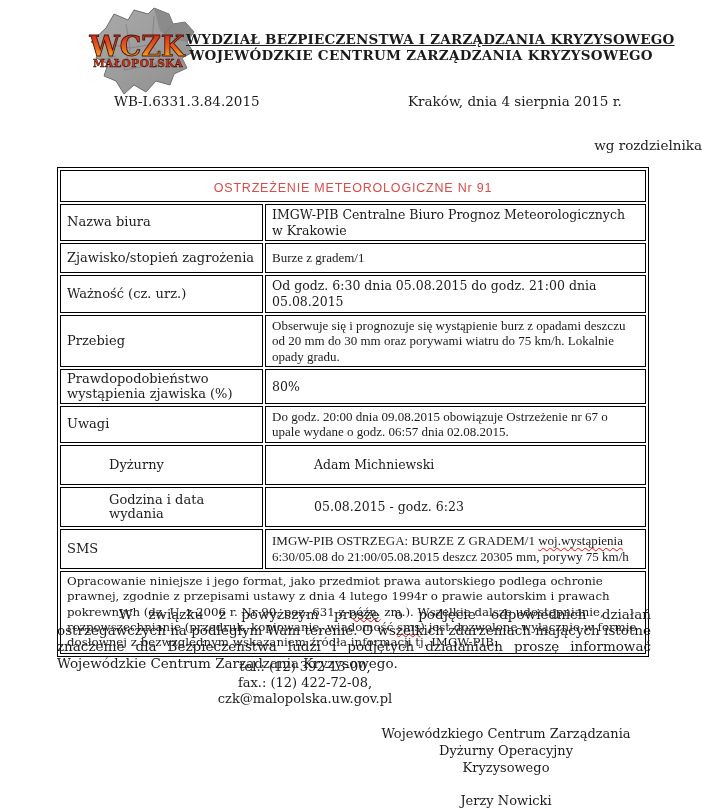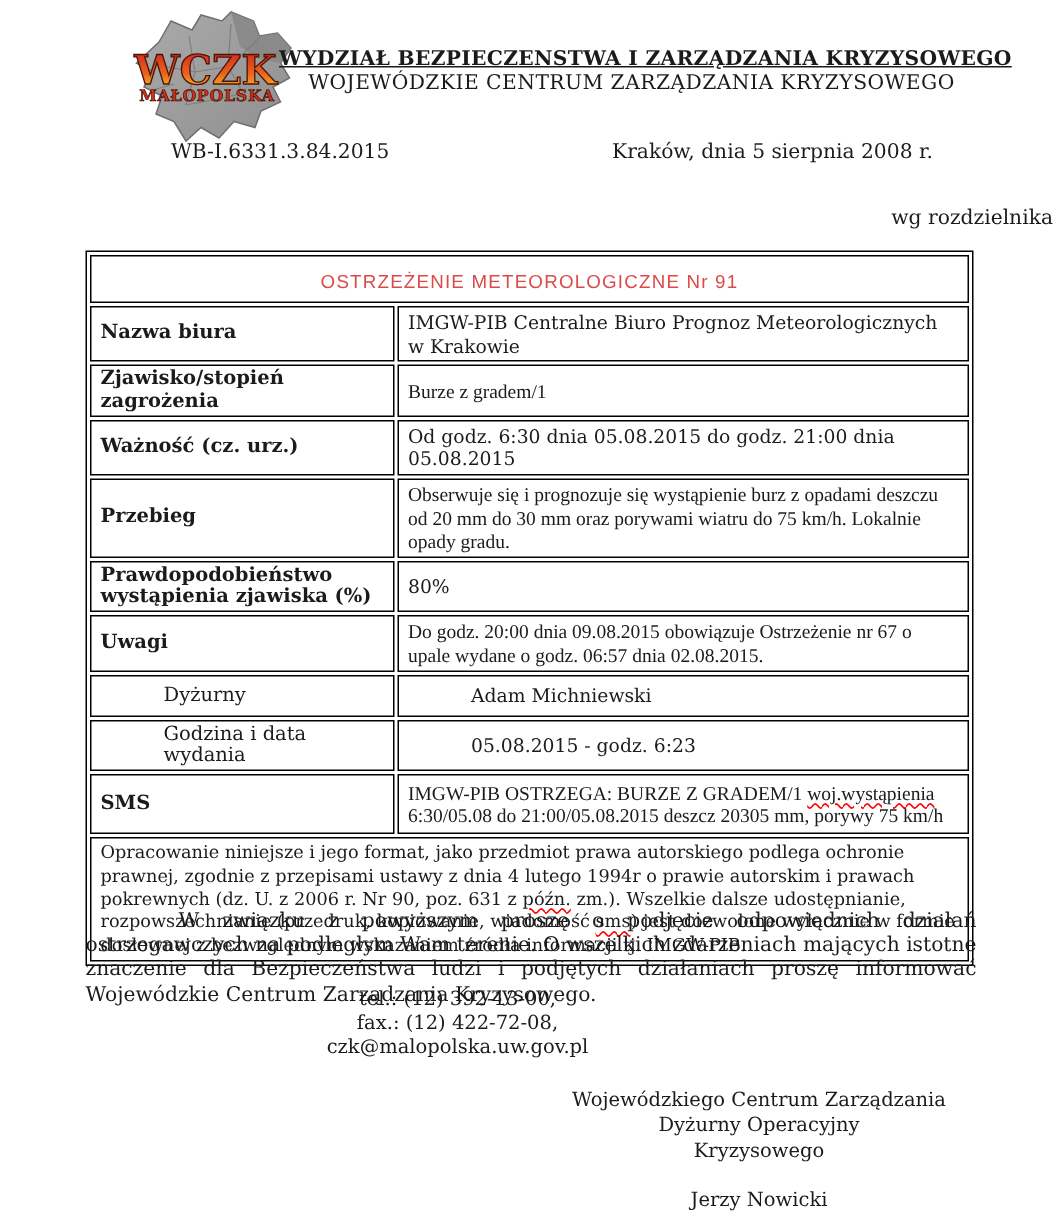--- a/index.html
+++ b/index.html
@@ -12,21 +12,21 @@
   html,body{margin:0;padding:0;background:#ffffff;}
   .page{
     position:relative;width:702px;height:812px;background:#fff;
     font-family:"DejaVu Serif",serif;color:var(--ink,#1b1b1b);overflow:hidden;
   }
 
   
   .logo{position:absolute;left:76px;top:4px;width:122px;height:94px;}
   .titles{position:absolute;left:186px;top:31px;width:470px;text-align:center;line-height:1.22;}
   .title1{font-size:13.5px;font-weight:bold;text-decoration:underline;letter-spacing:.2px;white-space:nowrap;}
-  .title2{font-size:13.5px;font-weight:normal;letter-spacing:.3px;white-space:nowrap;}
+  .title2{font-size:13.5px;font-weight:bold;letter-spacing:.3px;white-space:nowrap;}
   .refline{position:absolute;left:0;top:93px;width:702px;font-size:13.5px;}
   .caseno{position:absolute;left:114px;top:0;}
   .placedate{position:absolute;left:408px;top:0;}
   .distribution{position:absolute;left:0;top:137px;width:702px;text-align:right;font-size:13.5px;}
 
   
   table.warn{
     position:absolute;left:57px;top:167px;width:592px;
     border-collapse:separate;border-spacing:2px;
     border:1.5px solid #000;background:#fff;
@@ -34,25 +34,25 @@
   table.warn th,table.warn td{
     border:1px solid #000;vertical-align:middle;
     padding:2px 6px;text-align:left;
   }
   .warn-title-cell{height:32px;text-align:center !important;vertical-align:middle;}
   .warn-title{
     color:var(--accent-red,#dd4a4a);
     font-family:"Liberation Sans",sans-serif;
     font-size:12.5px;letter-spacing:.8px;font-weight:400;
   }
-  th.lbl{width:203px;font-size:13px;font-weight:bold;line-height:1.1;}
+  th.lbl{width:203px;font-size:13px;font-weight:normal;line-height:1.1;}
   th.lbl.normal{font-weight:400;}
   td.val{font-size:12.5px;line-height:1.25;}
   td.val.times{font-family:"Liberation Serif",serif;font-size:13px;line-height:1.2;}
-  tr.r-sm td, tr.r-sm th{height:28px;padding-left:48px;}
+  tr.r-sm td, tr.r-sm th{height:40px;padding-left:48px;}
   tr.r-md td, tr.r-md th{height:30px;}
   tr.r-lg td, tr.r-lg th{height:40px;}
   td.copyright{
     font-size:11.8px;line-height:1.3;text-align:justify;padding:3px 6px;height:58px;
   }
   .sq{
     text-decoration-line:underline;text-decoration-style:wavy;
     text-decoration-color:var(--squiggle-red,#ff0000);
     text-decoration-thickness:1px;text-underline-offset:2px;
   }
@@ -109,21 +109,21 @@
     </svg>
   </div>
 
   <div class="titles">
     <div class="title1">WYDZIAŁ BEZPIECZENSTWA I ZARZĄDZANIA KRYZYSOWEGO</div>
     <div class="title2">WOJEWÓDZKIE CENTRUM ZARZĄDZANIA KRYZYSOWEGO</div>
   </div>
 
   <div class="refline">
     <span class="caseno">WB-I.6331.3.84.2015</span>
-    <span class="placedate">Kraków, dnia 5 sierpnia 2008 r.</span>
+    <span class="placedate">Kraków, dnia 4 sierpnia 2015 r.</span>
   </div>
 
   <div class="distribution">wg rozdzielnika</div>
 
   <table class="warn">
     <tbody>
       <tr>
         <td colspan="2" class="warn-title-cell">
           <span class="warn-title">OSTRZEŻENIE  METEOROLOGICZNE  Nr 91</span>
         </td>

